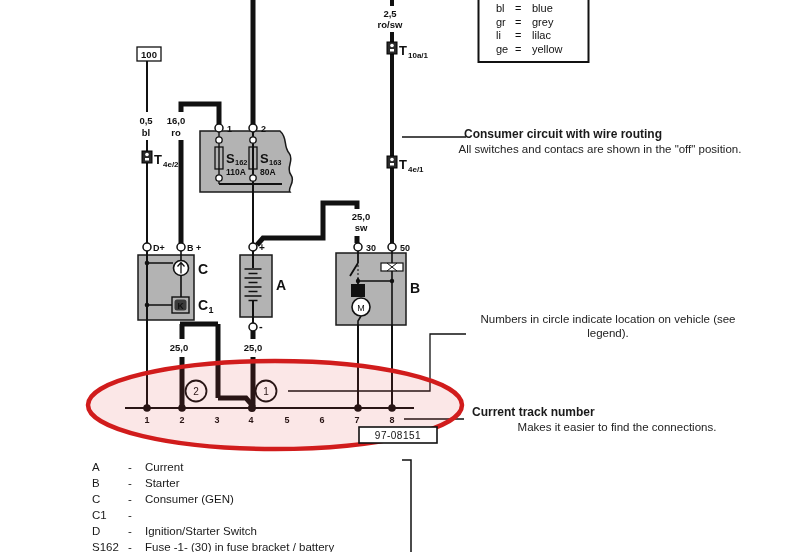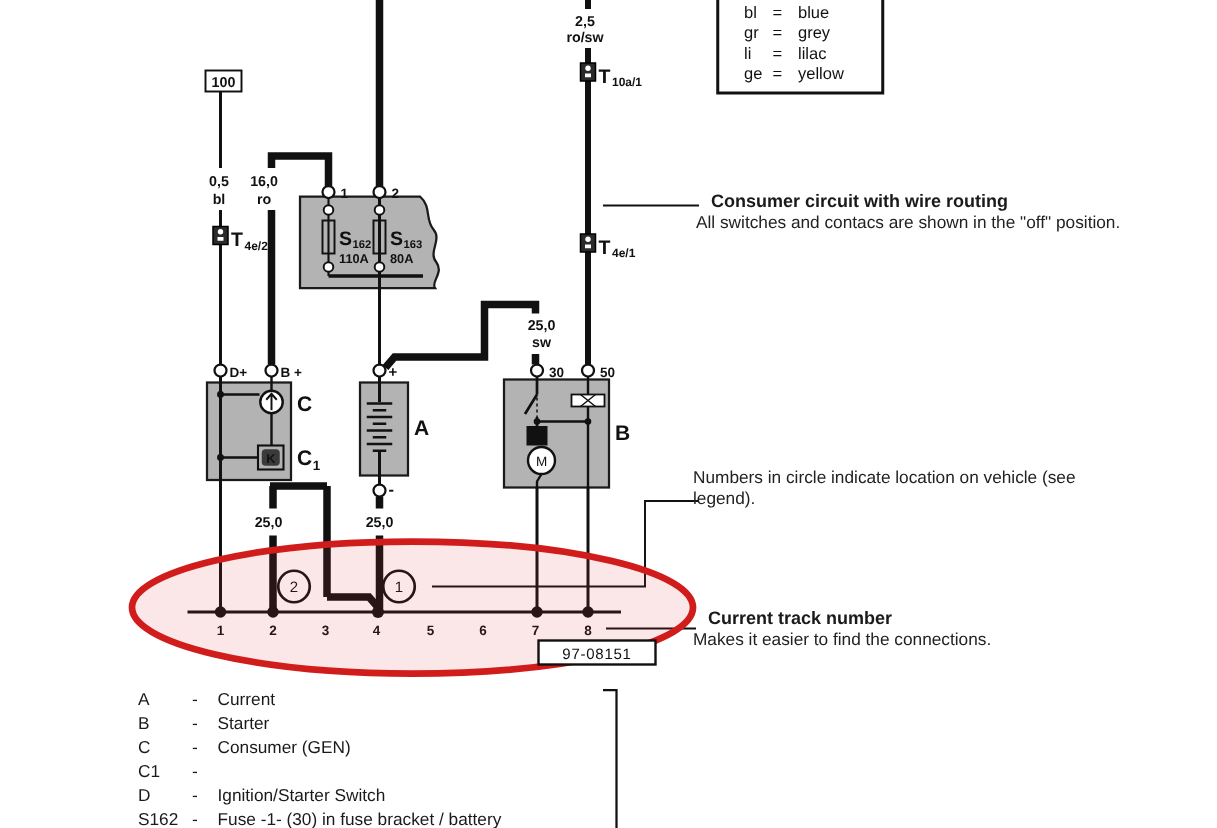--- a/index.html
+++ b/index.html
@@ -2,21 +2,21 @@
 <html><head>
 <meta charset="utf-8">
 <style>
   html,body{margin:0;padding:0;background:#fff;}
   .canvas{position:relative;width:811px;height:552px;background:#ffffff;overflow:hidden;
           font-family:"Liberation Sans",sans-serif;color:#1a1a1a;}
   svg{position:absolute;left:0;top:0;}
   svg text{font-family:"Liberation Sans",sans-serif;fill:#111;}
   .annot{position:absolute;width:310px;}
   .annot .t{font-size:12px;font-weight:bold;margin-left:10px;line-height:14px;}
-  .annot .b{font-size:11.5px;line-height:14px;margin-top:1px;color:#222;}
+  .annot .b{font-size:11.5px;line-height:14px;margin-top:1px;color:#222;text-align:center;}
   .ground-annot{width:292px;}
   .comp-legend{position:absolute;left:92px;top:459px;width:360px;}
   .comp-row{display:flex;font-size:11.5px;line-height:16px;}
   .comp-row .code{width:36px;}
   .comp-row .sep{width:17px;}
 </style>
 </head>
 <body>
 
 <div class="canvas">
@@ -224,21 +224,21 @@
     <text x="400" y="251" font-size="9" font-weight="bold">50</text>
 
     <text x="198" y="274" font-size="14" font-weight="bold">C</text>
     <text x="198" y="310" font-size="14" font-weight="bold">C</text>
     <text x="208.5" y="313" font-size="9" font-weight="bold">1</text>
     <text x="276" y="290" font-size="14" font-weight="bold">A</text>
     <text x="410" y="293" font-size="14" font-weight="bold">B</text>
   </g>
 </svg>
 
-<div class="annot" style="left:464px;top:127px;">
+<div class="annot" style="left:454px;top:127px;">
   <div class="t">Consumer circuit with wire routing</div>
   <div class="b" style="width:292px;">All switches and contacs are shown in the "off" position.</div>
 </div>
 
 <div class="annot ground-annot" style="left:462px;top:311px;">
   <div class="b">Numbers in circle indicate location on vehicle (see legend).</div>
 </div>
 
 <div class="annot" style="left:462px;top:405px;">
   <div class="t">Current track number</div>

